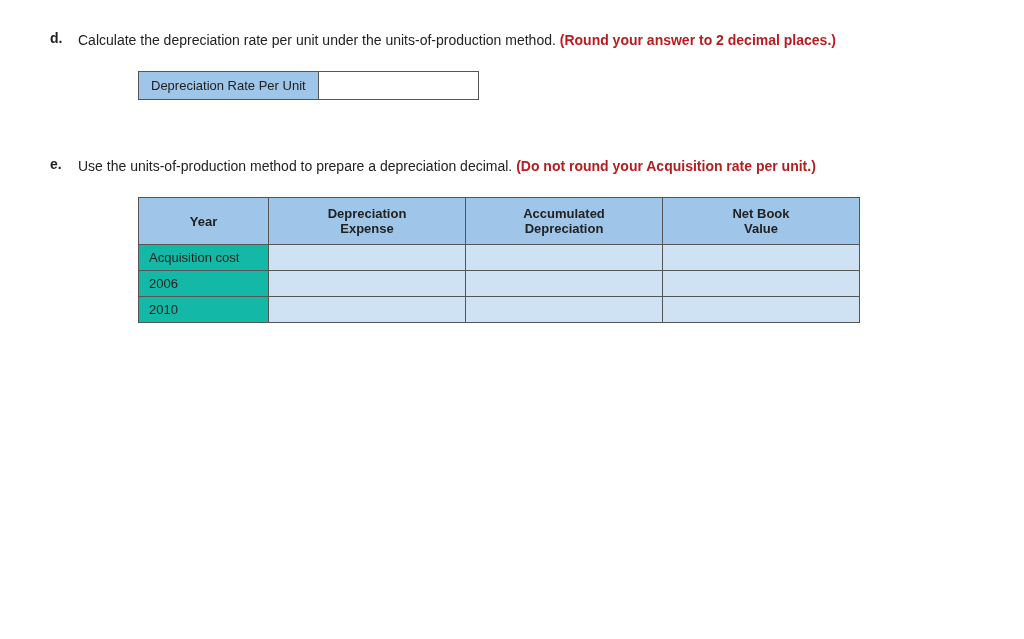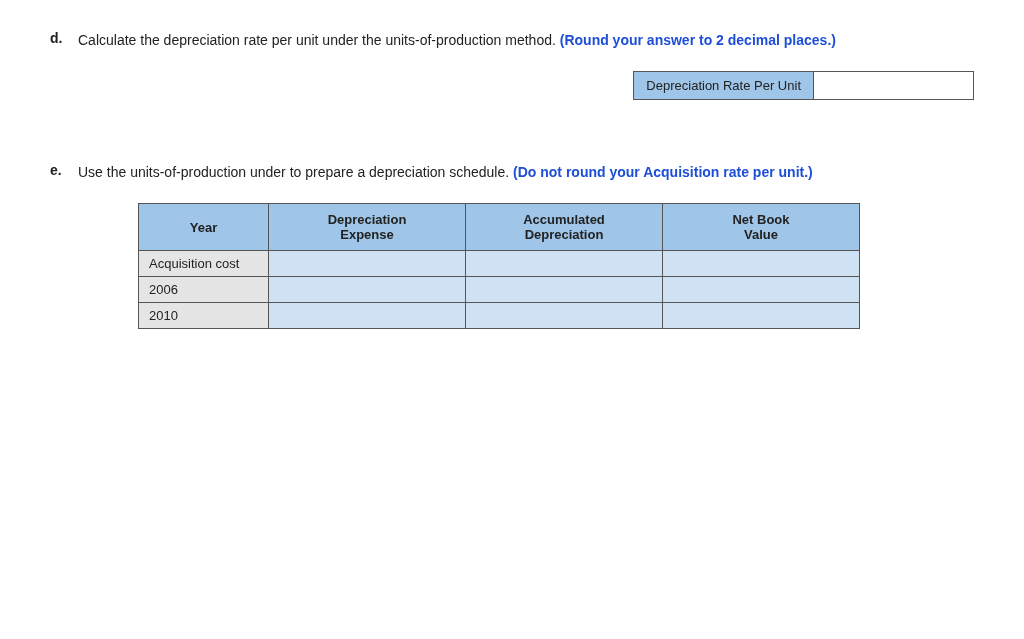--- a/index.html
+++ b/index.html
@@ -21,31 +21,30 @@
     .section {
       margin-bottom: 32px;
     }
 
     .question-text {
       line-height: 1.5;
       margin-bottom: 20px;
     }
 
     .red-bold {
-      color: #1d4ed8;
+      color: #b91c1c;
       font-weight: bold;
     }
 
     .depreciation-rate-container {
       display: flex;
       align-items: stretch;
       margin-left: 60px;
       margin-top: 10px;
-      margin-bottom: 14px;
-      justify-content: flex-end;
+      margin-bottom: 8px;
     }
 
     .depreciation-rate-label {
       background-color: #9fc5e8;
       border: 1px solid #555;
       padding: 6px 12px;
       font-size: 13px;
       display: flex;
       align-items: center;
       white-space: nowrap;
@@ -89,21 +88,21 @@
     }
 
     table td {
       border: 1px solid #555;
       padding: 5px 10px;
       font-size: 13px;
       vertical-align: middle;
     }
 
     table td.label-cell {
-      background-color: #e5e5e5;
+      background-color: #14b8a6;
       min-width: 130px;
     }
 
     table td.input-cell {
       background-color: #cfe2f3;
       min-width: 150px;
       padding: 0;
     }
 
     table td.input-cell input {
@@ -149,21 +148,21 @@
       </div>
     </div>
   </div>
 </div>
 
 <div class="section section-e">
   <div class="section-header">
     <span class="section-letter">e.</span>
     <div class="section-content">
       <p class="question-text">
-        <span>Use the units-of-production under to prepare a depreciation schedule.</span>
+        <span>Use the units-of-production method to prepare a depreciation decimal.</span>
         <span class="red-bold"> (Do not round your Acquisition rate per unit.)</span>
       </p>
 
       <div class="table-container">
         <table>
           <thead>
             <tr>
               <th>Year</th>
               <th>Depreciation<br>Expense</th>
               <th>Accumulated<br>Depreciation</th>

